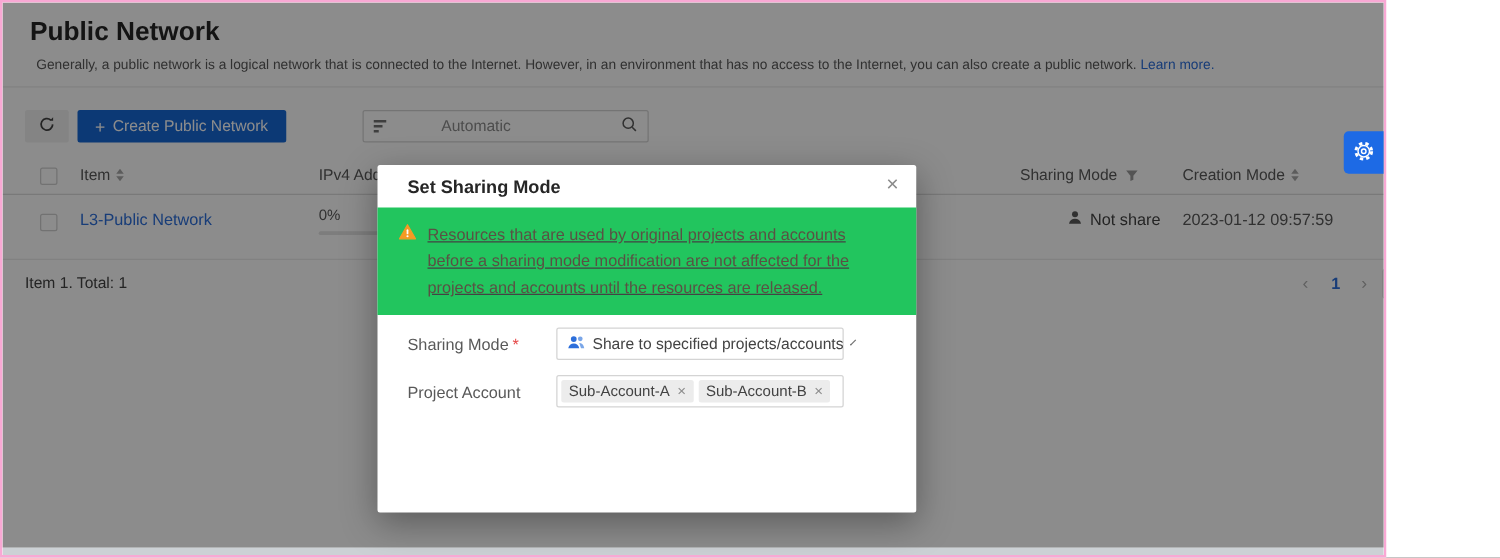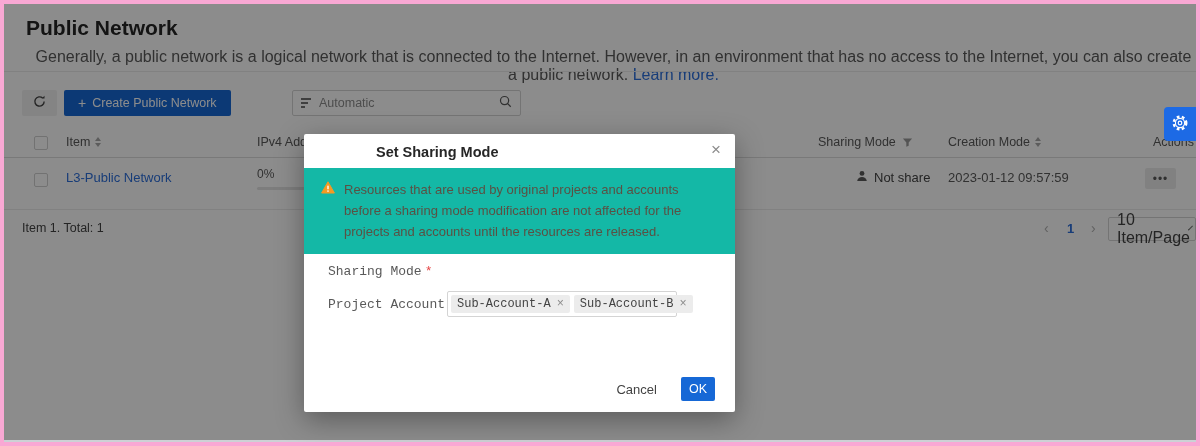--- a/index.html
+++ b/index.html
@@ -1,36 +1,36 @@
 <!DOCTYPE html>
 <html><head>
 <meta charset="utf-8">
 <style>
   * { margin:0; padding:0; box-sizing:border-box; }
   html,body { width:1200px; height:446px; }
   body { font-family:"Liberation Sans","DejaVu Sans",sans-serif; font-size:13px; color:#434343; }
-  .frame { position:relative; width:1200px; height:446px; border:4px solid #f9a8d4; background:#fff; overflow:hidden; }
+  .frame { position:relative; width:1109px; height:446px; border:2px solid #f9a8d4; background:#fff; overflow:hidden; }
 
   
   .page { position:absolute; inset:0; background:#fff; }
   .page-title { position:absolute; left:22px; top:12px; font-size:21px; font-weight:700; color:#262626; }
-  .page-desc { position:absolute; left:27px; top:44px; font-size:16px; color:#595959;text-align:center; }
+  .page-desc { position:absolute; left:27px; top:44px; font-size:11px; color:#595959; }
   .link { color:#2d6fdb; text-decoration:none; cursor:pointer; }
   .hdr-divider { position:absolute; left:0; right:0; top:67px; height:1px; background:#ebebeb; }
 
   
   .btn { display:inline-flex; align-items:center; justify-content:center; height:26px; border:none; border-radius:2px; font-size:12.5px; cursor:pointer; font-family:inherit; }
   .btn-gray { background:#f0f0f0; color:#434343; }
   .btn-primary { background:#1668d6; color:#fff; }
   .refresh-btn { position:absolute; left:18px; top:86px; width:35px; }
   .create-btn { position:absolute; left:60px; top:86px; padding:0 14px; }
   .create-btn .plus { font-size:14px; margin-right:6px; font-weight:400; }
   .bulk-btn { position:absolute; left:197px; top:86px; padding:0 12px; }
   .chev { width:6px; height:6px; border-right:1.5px solid #737373; border-bottom:1.5px solid #737373; transform:rotate(45deg); margin-left:7px; margin-top:-3px; }
-  .searchbox { position:absolute; left:288px; top:86px; width:229px; height:26px; border:1px solid #d4d4d4; border-radius:2px; background:#fff; display:flex; align-items:center; padding:0 8px; }
+  .searchbox { position:absolute; left:288px; top:86px; width:229px; height:26px; border:1px solid #d4d4d4; border-radius:2px; background:#fff; display:flex; align-items:center; padding:0 8px;gap:36px; }
   .filter-lines { display:inline-flex; flex-direction:column; gap:2.5px; margin-right:8px; }
   .filter-lines i { display:block; height:1.5px; background:#737373; }
   .filter-lines i:nth-child(1){ width:10px; } .filter-lines i:nth-child(2){ width:7px; } .filter-lines i:nth-child(3){ width:4px; }
   .search-ph { color:#8c8c8c; font-size:12.5px; flex:1; }
 
   
   .checkbox { position:absolute; width:14px; height:14px; border:1px solid #cfcfcf; border-radius:2px; background:#fff; cursor:pointer; }
   .th { position:absolute; top:131px; font-size:12.5px; color:#595959; display:flex; align-items:center; }
   .sort { display:inline-flex; flex-direction:column; margin-left:5px; }
   .sort i { width:0; height:0; border-left:3.5px solid transparent; border-right:3.5px solid transparent; }
@@ -51,28 +51,28 @@
   .pagesize { position:absolute; left:1104px; top:213px; width:88px; height:24px; border:1px solid #d4d4d4; border-radius:2px; background:#fff; display:flex; align-items:center; padding:0 8px; font-size:16px; color:#434343; cursor:pointer; }
   .pagesize .chev { margin-left:auto; }
 
   
   .overlay { position:absolute; left:0; top:0; right:0; height:436px; background:rgba(0,0,0,0.45); z-index:5; }
   .bottom-strip { position:absolute; left:0; right:0; top:436px; bottom:0; background:#ccd1d5; z-index:4; }
   .gear-badge { position:absolute; right:0; top:103px; width:32px; height:34px; background:#1d6ae5; border:none; border-radius:4px 0 0 4px; z-index:6; cursor:pointer; display:flex; align-items:center; justify-content:center; }
 
   
   .modal { position:absolute; left:300px; top:130px; width:431px; height:278px; background:#fff; border-radius:2px; box-shadow:0 8px 28px rgba(0,0,0,0.35); z-index:7; }
-  .modal-header { position:relative; height:34px; padding:10px 24px 1px;margin-left:48px; }
+  .modal-header { position:relative; height:34px; padding:10px 24px 1px; }
   .modal-title { font-size:14.5px; font-weight:700; color:#262626; }
   .modal-close { position:absolute; right:14px; top:6px; background:none; border:none; font-size:17px; color:#8c8c8c; cursor:pointer; font-family:inherit; }
-  .warn-banner { position:relative; background:#14b8a6; padding:11px 24px 12px 40px; }
+  .warn-banner { position:relative; background:#22c55e; padding:11px 24px 12px 40px;text-decoration:underline; }
   .warn-icon { position:absolute; left:17px; top:13px; }
   .warn-text { font-size:13px; line-height:1.62; color:#5a5144; max-width:372px; }
   .modal-form { padding:10px 24px 0; }
-  .form-row { display:flex; align-items:center; margin-bottom:12px;font-family:Liberation Mono, monospace; }
+  .form-row { display:flex; align-items:center; margin-bottom:12px; }
   .form-label { width:119px; font-size:13px; color:#595959; flex:none; }
   .req { color:#e54545; margin-left:3px; }
   .control { width:230px; height:26px; border:1px solid #d4d4d4; border-radius:2px; background:#fff; display:flex; align-items:center; padding:0 8px; cursor:text; }
   .select-control { cursor:pointer; }
   .select-control .val { font-size:12.5px; color:#434343; margin-left:6px; flex:1; white-space:nowrap; }
   .tags-control { padding:0 3px; gap:4px; }
   .tag { display:inline-flex; align-items:center; background:#ececec; border-radius:2px; padding:2px 6px; font-size:12px; color:#434343; white-space:nowrap; }
   .tag-close { margin-left:6px; color:#8c8c8c; cursor:pointer; font-size:12px; }
   .modal-footer { position:absolute; right:0; bottom:0; left:0; display:flex; align-items:center; justify-content:flex-end; padding:0 20px 11px; }
   .cancel-btn { background:none; border:none; font-size:13px; color:#434343; cursor:pointer; margin-right:24px; font-family:inherit; }
@@ -203,37 +203,45 @@
             <rect x="6.3" y="4.4" width="1.4" height="4" rx="0.7" fill="#fff"></rect>
             <circle cx="7" cy="10" r="0.85" fill="#fff"></circle>
           </svg>
       </span>
       <div class="warn-text">Resources that are used by original projects and accounts before a sharing mode modification are not affected for the projects and accounts until the resources are released.</div>
     </div>
 
     <div class="modal-form">
       <div class="form-row">
         <div class="form-label"><span>Sharing Mode</span><span class="req">*</span></div>
+        <div class="control select-control">
+          <span>
+            <svg width="14" height="12" viewBox="0 0 14 12">
+                <circle cx="5" cy="3.2" r="2.3" fill="#2d6fdb"></circle>
+                <path d="M0.6 10.6c.4-2.5 2.2-3.8 4.4-3.8s4 1.3 4.4 3.8z" fill="#2d6fdb"></path>
+                <circle cx="10.2" cy="3" r="1.9" fill="#7aa6e8"></circle>
+                <path d="M9.4 6.4c2 .1 3.6 1.3 4 4.2h-2.6" fill="#7aa6e8"></path>
+              </svg>
+          </span>
+          <span class="val">Share to specified projects/accounts</span>
+          <span class="chev"></span>
+        </div>
       </div>
 
 
       <div class="form-row">
         <div class="form-label">Project Account</div>
         <div class="control tags-control">
           <span class="tag">
             <span>Sub-Account-A</span>
             <span class="tag-close">×</span>
           </span>
           <span class="tag">
             <span>Sub-Account-B</span>
             <span class="tag-close">×</span>
           </span>
         </div>
       </div>
     </div>
 
-    <div class="modal-footer">
-      <button class="cancel-btn">Cancel</button>
-      <button class="btn btn-primary ok-btn">OK</button>
-    </div>
   </div>
 
 </div>
 
 </body></html>

